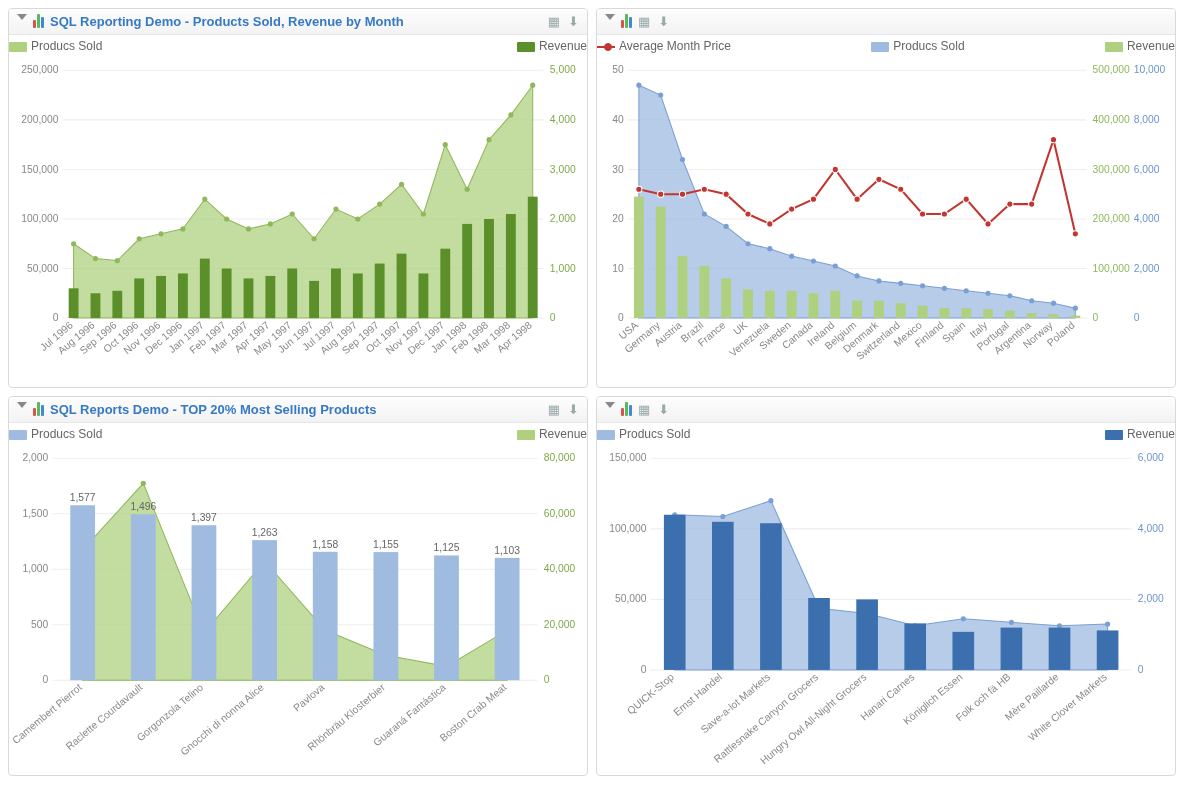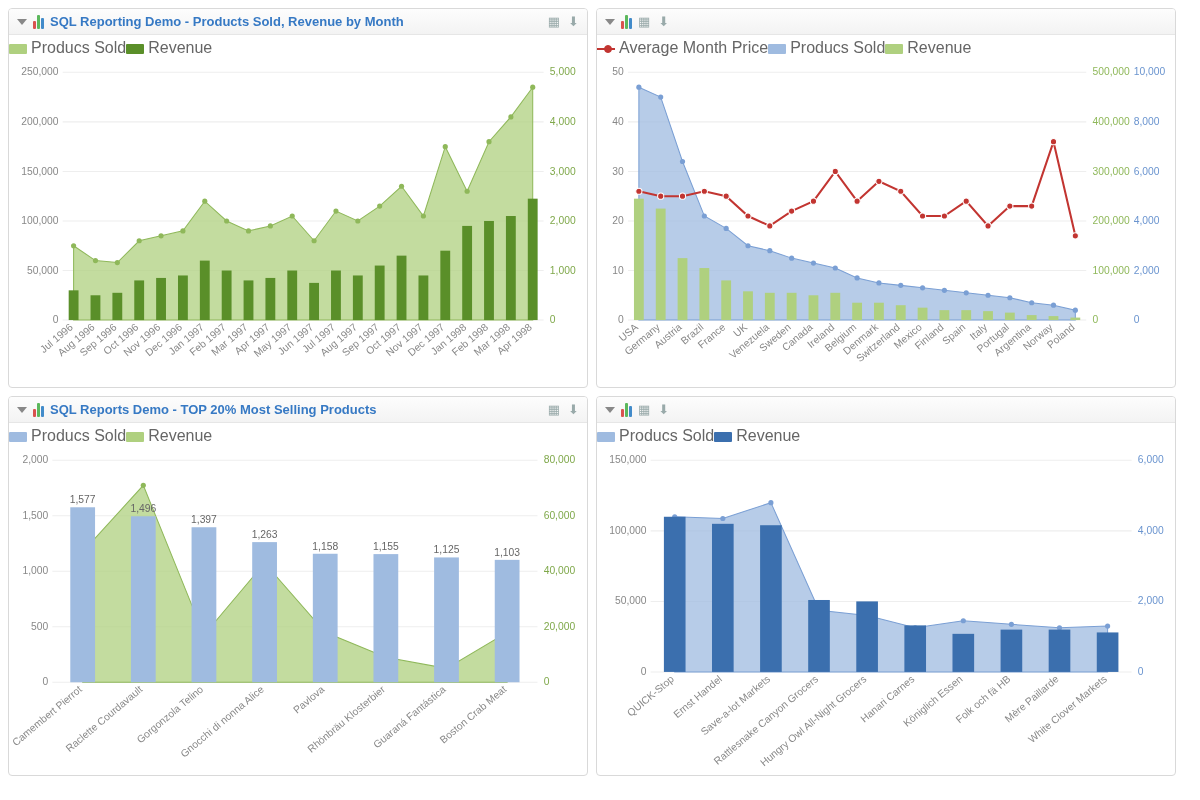--- a/index.html
+++ b/index.html
@@ -1,25 +1,25 @@
 <!DOCTYPE html>
 <html><head>
 <meta charset="utf-8">
 <style>
 html,body{margin:0;padding:0;font-family:Arial,Helvetica,sans-serif;background:#fff;color:#555}
 .grid{display:grid;grid-template-columns:1fr 1fr;grid-template-rows:1fr 1fr;gap:8px;padding:8px;width:1184px;height:784px;box-sizing:border-box}
 .panel{border:1px solid #d9d9d9;border-radius:4px;display:flex;flex-direction:column;overflow:hidden}
-.panel-header{display:flex;align-items:center;gap:6px;padding:5px 8px;border-bottom:1px solid #e6e6e6;background:linear-gradient(#fdfdfd,#f3f3f3)}
+.panel-header{display:flex;gap:6px;padding:5px 8px;border-bottom:1px solid #e6e6e6;background:linear-gradient(#fdfdfd,#f3f3f3)}
 .chev{width:0;height:0;border-left:5px solid transparent;border-right:5px solid transparent;border-top:6px solid #888}
 .panel-title{color:#3679c4;font-size:13px;font-weight:bold;cursor:pointer;flex:1;white-space:nowrap;overflow:hidden;text-overflow:ellipsis}
 .hdr-icons{display:flex;gap:8px;color:#9aa;font-size:13px}
 .hdr-icons span{cursor:pointer}
 .chart-area{flex:1;position:relative}
 svg{width:100%;height:100%}
-.legend{display:flex;justify-content:flex-start;font-size:16px;color:#666;padding-top:4px}
+.legend{display:flex;gap:18px;justify-content:space-between;font-size:12px;color:#666;padding-top:4px}
 .legend .sw{display:inline-block;width:18px;height:10px;margin-right:4px;vertical-align:middle;border-radius:1px}
 .legend .lsw{display:inline-block;width:18px;height:2px;background:#c23531;margin-right:4px;vertical-align:middle;position:relative}
 .legend .lsw::after{content:"";position:absolute;left:7px;top:-3px;width:6px;height:6px;border:1px solid #c23531;border-radius:50%;background:#c23531}
 .bar-lbl{font-size:10px;fill:#666;text-anchor:middle}
 .logo{display:inline-flex;gap:1px}
 .logo i{display:inline-block;width:3px;border-radius:1px}
 .logo i:nth-child(1){height:8px;background:#d9534f;margin-top:6px}
 .logo i:nth-child(2){height:14px;background:#5cb85c}
 .logo i:nth-child(3){height:11px;background:#428bca;margin-top:3px}
 </style>

